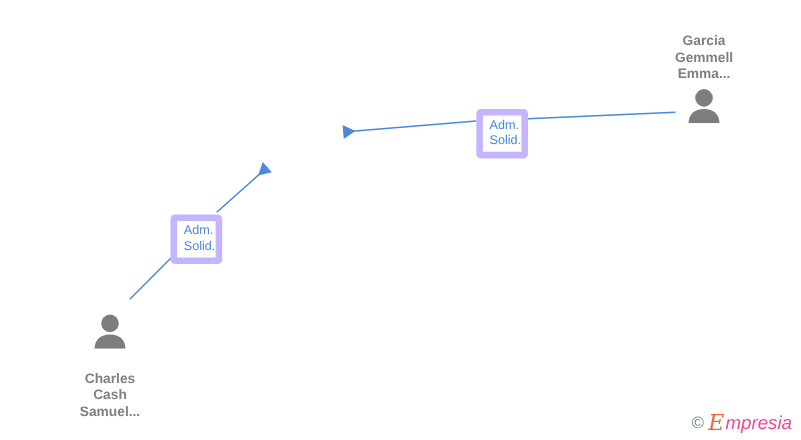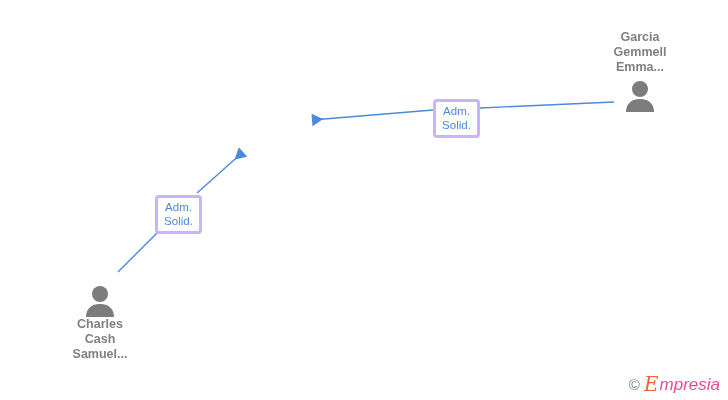--- a/index.html
+++ b/index.html
@@ -68,27 +68,27 @@
     color: #808080;
     white-space: pre-line;
   }
   .person-icon {
     width: 34px;
     height: 32px;
     margin: 0 auto;
     display: block;
   }
   .person-node.top-right .person-icon { margin-top: 5px; }
-  .person-node.bottom-left .person-label { margin-top: 0; }
+  .person-node.bottom-left .person-label { margin-top: 20px; }
 
   
   .edge-label {
     position: absolute;
     box-sizing: border-box;
-    border: 3px solid #c4b5fd;
+    border: 6px solid #c4b5fd;
     border-radius: 4px;
     background: #ffffff;
     color: #4a89dc;
     font-size: 11.5px;
     line-height: 14px;
     text-align: center;
     padding: 2px 6px 3px 6px;
     white-space: pre-line;
   }
   .edge-label.lbl-right {

